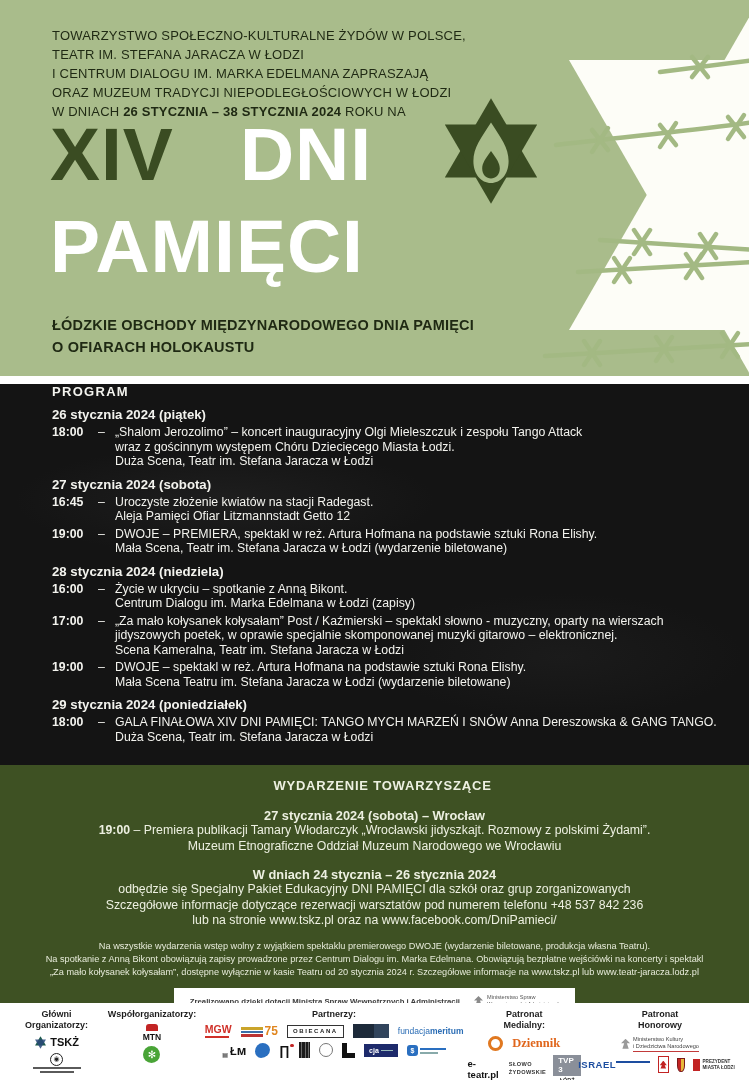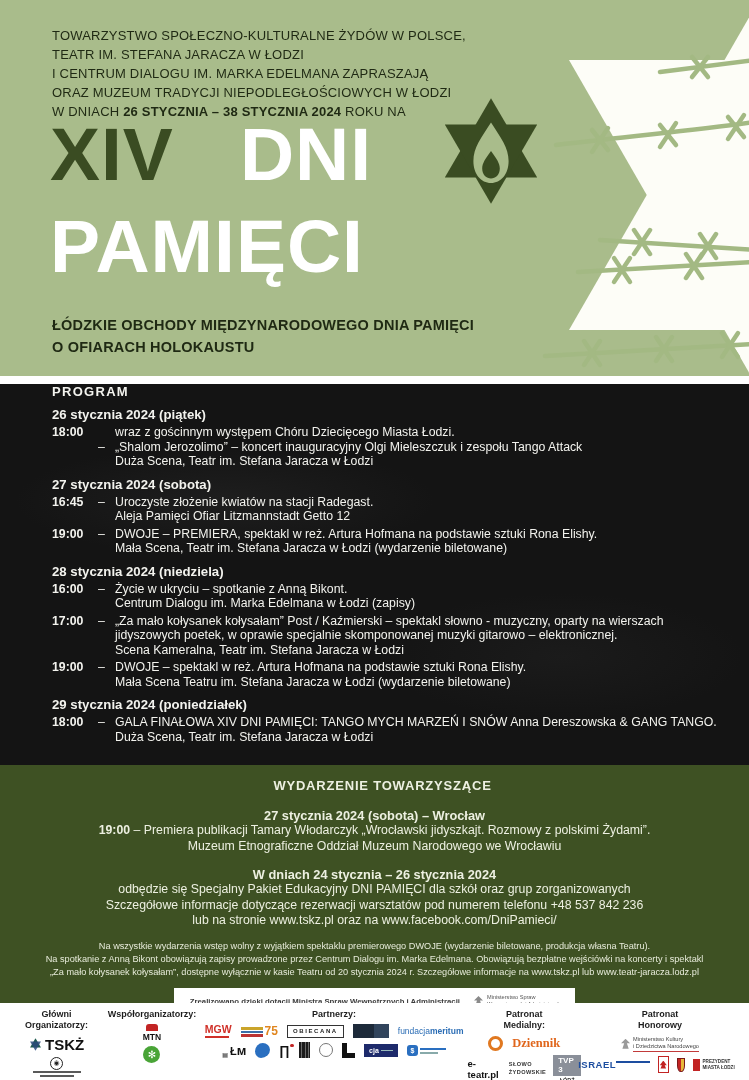--- a/index.html
+++ b/index.html
@@ -65,21 +65,21 @@
   .footer {
     position: absolute; top: 1003px; left: 0; width: 749px; height: 77px;
     background: #ffffff; color: #1d1d1d; display: flex; justify-content: space-between;
     padding: 6px 14px 0 14px; gap: 4px;
   }
   .fcol { display: flex; flex-direction: column; align-items: center; gap: 4px; }
   .fcol-label { font-size: 9px; font-weight: bold; line-height: 1.25; text-align: center; }
   .lrow { display: flex; align-items: center; gap: 9px; }
   .minibar { display: block; height: 2px; background: #5a5a5a; margin-top: 1.5px; }
   
-  .logo-tskz { display: flex; align-items: center; gap: 3px; font-weight: bold; font-size: 15px; color: #111; }
+  .logo-tskz { display: flex; align-items: center; gap: 3px; font-weight: bold; font-size: 11px; color: #111; }
   .ring-logo { width: 13px; height: 13px; border: 1.6px solid #222; border-radius: 50%;
     display:flex; align-items:center; justify-content:center; font-size:7px; color:#222; }
   .logo-mtn { display: flex; flex-direction: column; align-items: center; font-size: 8.5px; font-weight: bold; color:#111; }
   .mtn-mark { width: 12px; height: 7px; background: #c22424; border-radius: 3px 3px 0 0; margin-bottom: 1px; }
   .logo-cd { width: 17px; height: 17px; background: #49a437; border-radius: 50%; color: #fff;
     display:flex; align-items:center; justify-content:center; font-size: 10px; }
   .logo-mgw { color: #d03028; font-weight: bold; font-size: 10.5px; line-height: 1; text-align:left; }
   .logo-zih { display: flex; align-items: center; gap: 2px; }
   .zih-bars span { display:block; height:2.5px; width:22px; margin-top:1px; }
   .zih-75 { color: #e0861f; font-weight: bold; font-size: 12px; }
@@ -178,22 +178,22 @@
 </div>
 
 <div class="black">
   <div class="program-heading">PROGRAM</div>
 
   <div class="day">
     <div class="day-date">26 stycznia 2024 (piątek)</div>
     <div class="event">
       <span class="time">18:00</span>
       <div class="ev-lines">
+        <div><span class="dash">–</span><span>„Shalom Jerozolimo” – koncert inauguracyjny Olgi Mieleszczuk i zespołu Tango Attack</span></div>
         <div>wraz z gościnnym występem Chóru Dziecięcego Miasta Łodzi.</div>
-        <div><span class="dash">–</span><span>„Shalom Jerozolimo” – koncert inauguracyjny Olgi Mieleszczuk i zespołu Tango Attack</span></div>
         <div>Duża Scena, Teatr im. Stefana Jaracza w Łodzi</div>
       </div>
     </div>
   </div>
 
   <div class="day">
     <div class="day-date">27 stycznia 2024 (sobota)</div>
     <div class="event">
       <span class="time">16:45</span>
       <div class="ev-lines">

